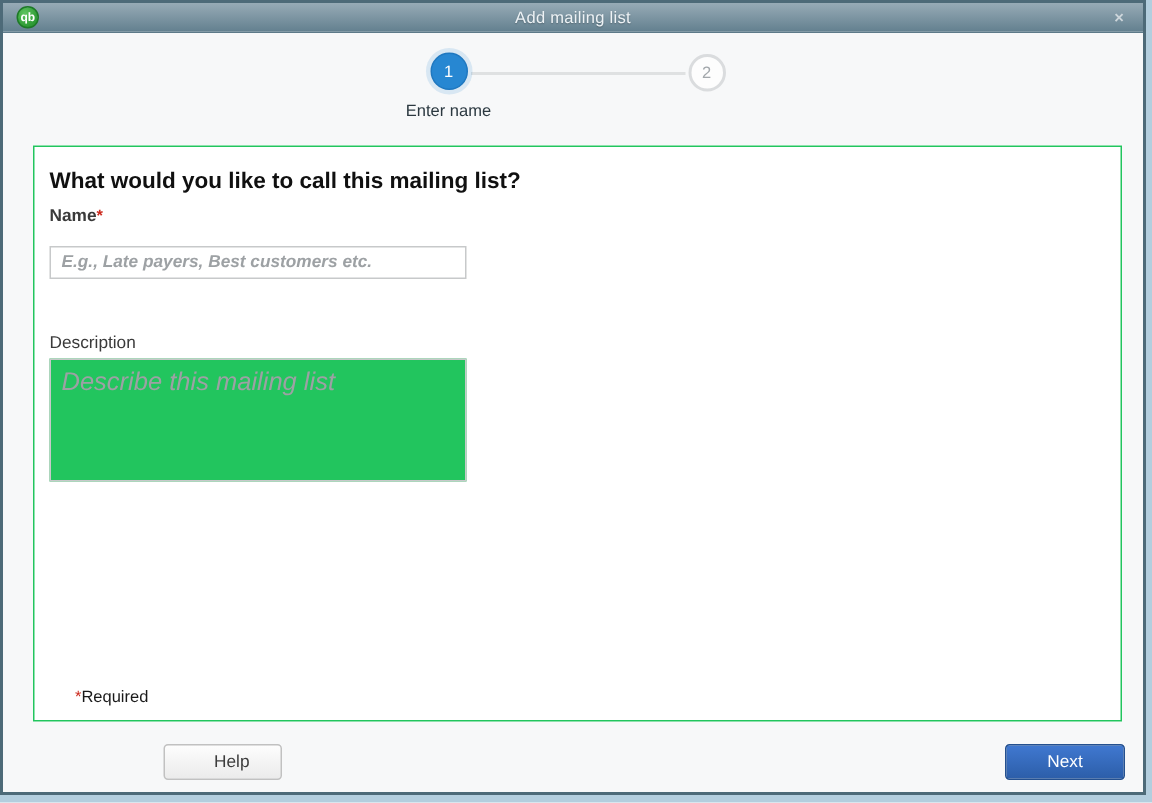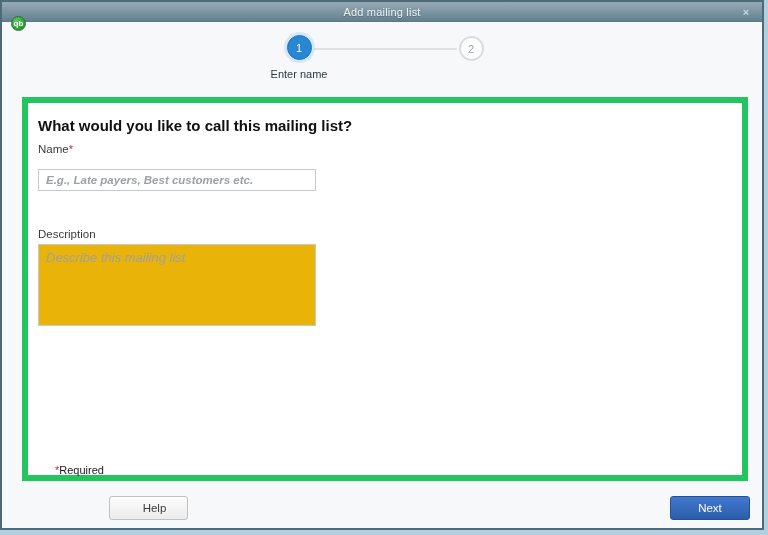--- a/index.html
+++ b/index.html
@@ -28,21 +28,20 @@
     text-shadow:0 1px 1px rgba(0,0,0,0.25);
   }
   .qb-icon {
     position:absolute; left:9px; top:2px;
     width:15px; height:15px; border-radius:50%;
     background:radial-gradient(circle at 35% 30%, #5fc45f, #2e9a35 70%);
     border:1px solid #1d7a26;
     color:#fff; font-size:8px; font-weight:bold;
     display:flex; align-items:center; justify-content:center;
     line-height:1;
-    margin-top:12px;
   }
   .close-btn {
     position:absolute; right:8px; top:3px;
     width:16px; height:14px;
     color:#cdd6db; font-size:11px; font-weight:bold;
     display:flex; align-items:center; justify-content:center;
     cursor:pointer; line-height:1;
   }
   
   .stepper { position:absolute; left:0; top:33px; width:100%; height:56px; }
@@ -66,46 +65,46 @@
   }
   .step-circle.inactive {
     background:#fdfdfd; color:#a2a7ab;
     border:2px solid #dadcde;
   }
   .step-label { margin-top:8px; font-size:11px; color:#2b3840;text-align:center; }
   
   .panel {
     position:absolute; left:20px; top:95px;
     width:726px; height:384px;
-    background:#ffffff; border:6px solid #22c55e;
+    background:#ffffff; border:1px solid #22c55e;
   }
   .panel-heading {
     position:absolute; left:10px; top:14px;
     font-size:15px; font-weight:bold; color:#101010;
   }
   .field-label {
     position:absolute; left:10px;
     font-size:11.5px; color:#3a3a3a;
   }
-  .label-name { top:40px; }
+  .label-name { top:40px;font-weight:bold; }
   .label-desc { top:125px; }
   .req-star { color:#cc2a1e; font-size:11px; }
   .text-input {
     position:absolute; left:10px; top:66px;
     width:278px; height:22px;
     border:1px solid #c7c9ca; background:#fff;
     padding:0 7px; font-size:11.5px;
     font-family:"Liberation Sans", sans-serif;
     color:#333; outline:none;font-weight:bold;
   }
   .text-area {
     position:absolute; left:10px; top:141px;
     width:278px; height:82px;
-    border:1px solid #c7c9ca; background:#eab308;
-    padding:5px 7px; font-size:13px;
+    border:1px solid #c7c9ca; background:#22c55e;
+    padding:5px 7px; font-size:17px;
     font-family:"Liberation Sans", sans-serif;
     color:#333; resize:none; outline:none;
   }
   .text-input::placeholder, .text-area::placeholder {
     color:#9da1a4; font-style:italic; opacity:1;
   }
   .required-note {
     position:absolute; left:27px; top:361px;
     font-size:11px; color:#1a1a1a;
   }

